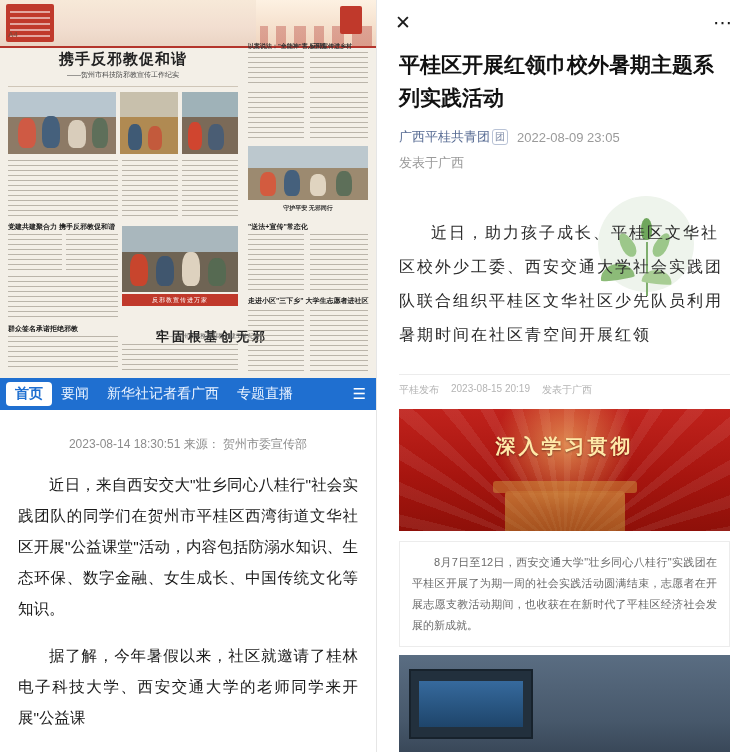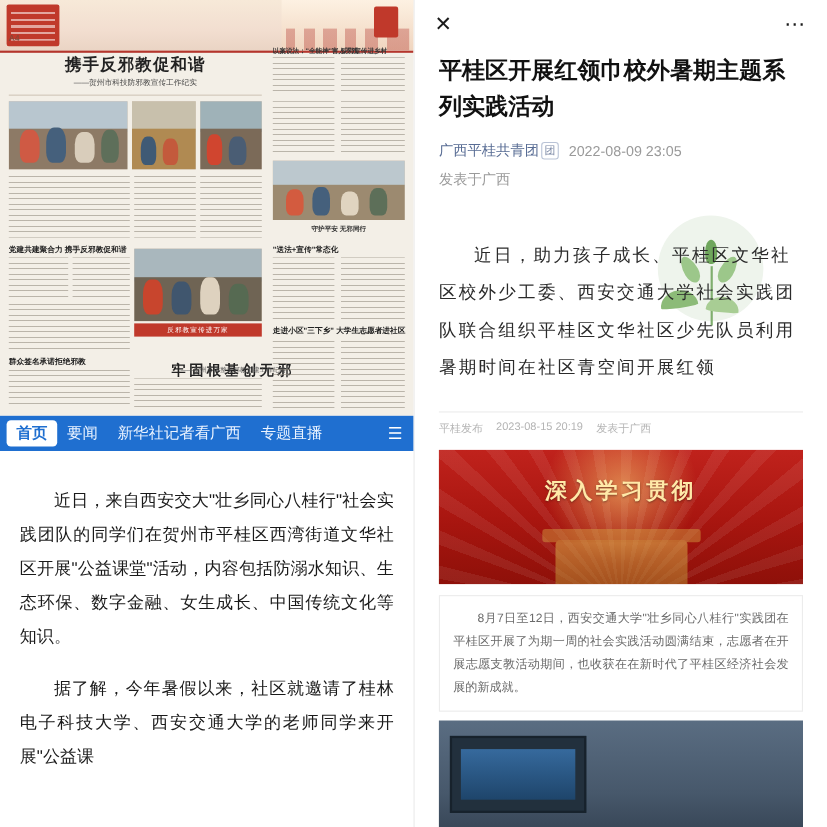--- a/index.html
+++ b/index.html
@@ -571,20 +571,25 @@
 
     <div class="nav-bar">
       <div class="nav-tab active">首页</div>
       <div class="nav-tab">要闻</div>
       <div class="nav-tab">新华社记者看广西</div>
       <div class="nav-tab">专题直播</div>
       <div class="nav-menu-icon">☰</div>
     </div>
 
     <div class="art-wrap">
+      <div class="art-meta">
+        <span>2023-08-14 18:30:51</span>
+        <span>来源：</span>
+        <span>贺州市委宣传部</span>
+      </div>
       <div class="art-para">近日，来自西安交大"壮乡同心八桂行"社会实践团队的同学们在贺州市平桂区西湾街道文华社区开展"公益课堂"活动，内容包括防溺水知识、生态环保、数字金融、女生成长、中国传统文化等知识。</div>
       <div class="art-para">据了解，今年暑假以来，社区就邀请了桂林电子科技大学、西安交通大学的老师同学来开展"公益课</div>
     </div>
   </div>
 
   <div class="right-pane">
 
     <div class="r-topbar">
       <div class="r-close">✕</div>
       <div class="r-dots">⋯</div>

